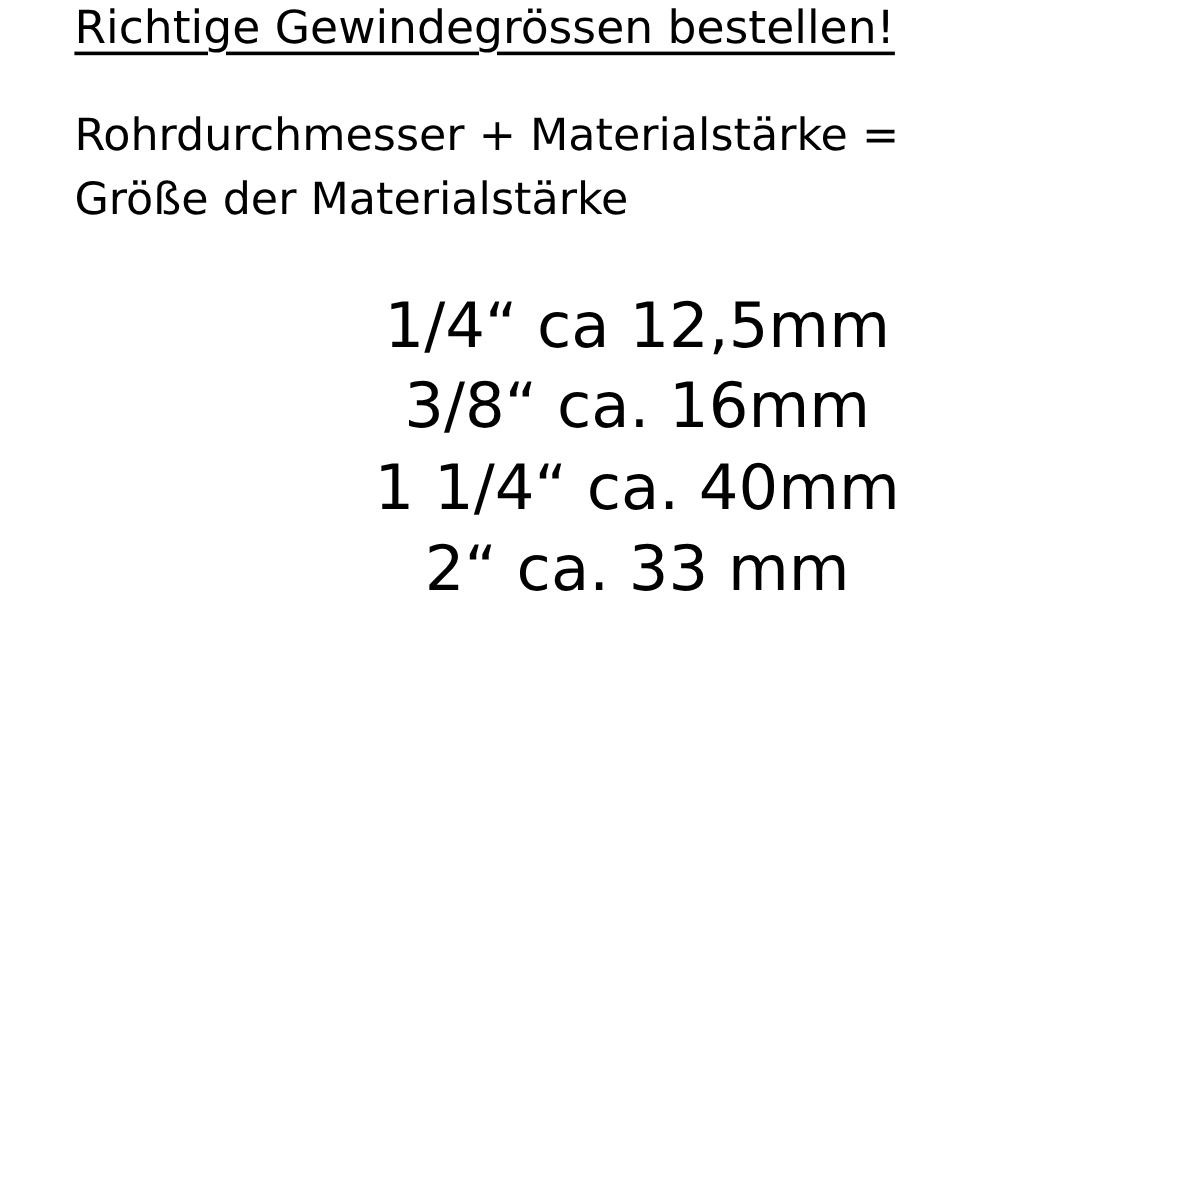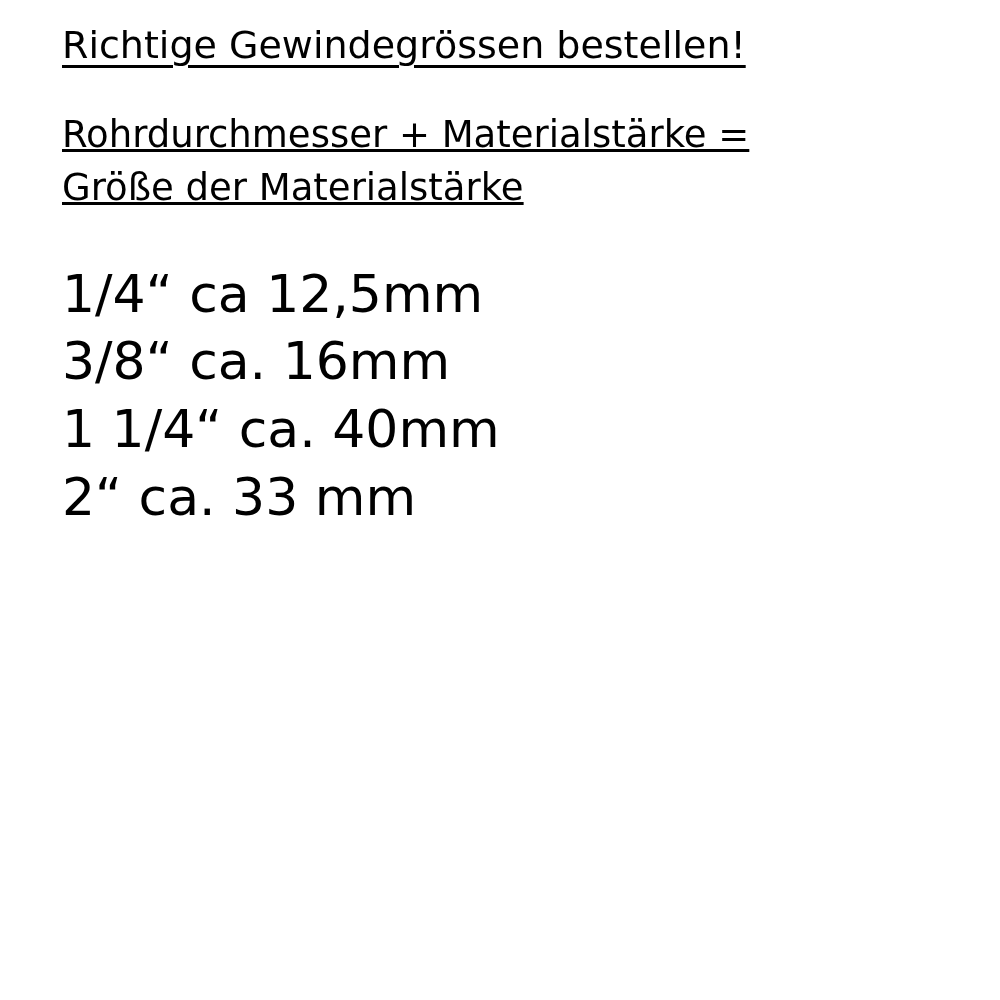--- a/index.html
+++ b/index.html
@@ -12,48 +12,48 @@
     background: #ffffff;
     font-family: "DejaVu Sans", sans-serif;
     color: #000000;
     overflow: hidden;
   }
   .page {
     position: relative;
     width: 1000px;
     height: 1000px;
     box-sizing: border-box;
-    padding: 22px 0 0 62px;
+    padding: 0 0 0 62px;
   }
   .doc-title {
     font-size: 38px;
     line-height: 1.25;
     font-weight: 400;
     text-decoration: underline;
     text-underline-offset: 7px;
     text-decoration-thickness: 3px;
     margin: 0 0 6px 0;
     white-space: nowrap;
   }
   .intro {
     font-size: 37px;
     line-height: 1.45;
     font-weight: 400;
     margin: 38px 0 0 0;
     max-width: 900px;
-    text-decoration: underline;
   }
   .intro .intro-line {
     display: block;
     white-space: nowrap;
   }
   .size-list {
     list-style: none;
     margin: 46px 0 0 0;
     padding: 0;
+    text-align: center;
   }
   .size-list li {
     font-size: 52px;
     line-height: 1.30;
     font-weight: 400;
     white-space: nowrap;
   }
 </style>
 </head>
 <body>

